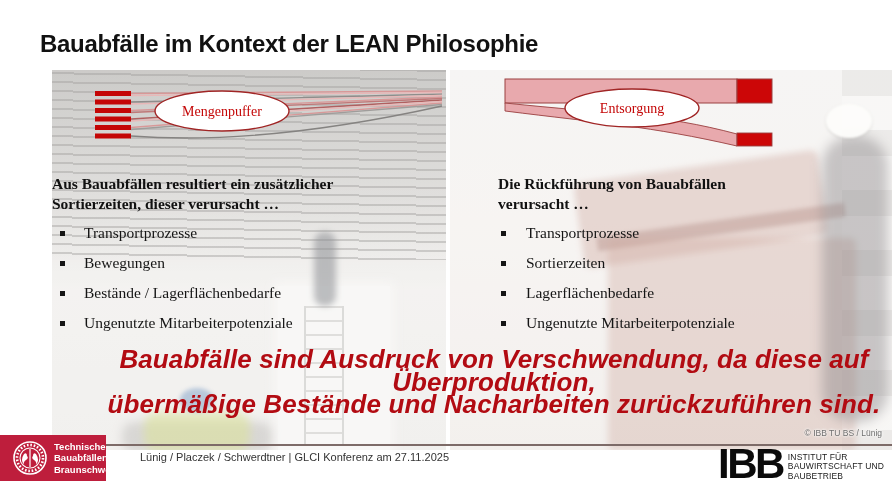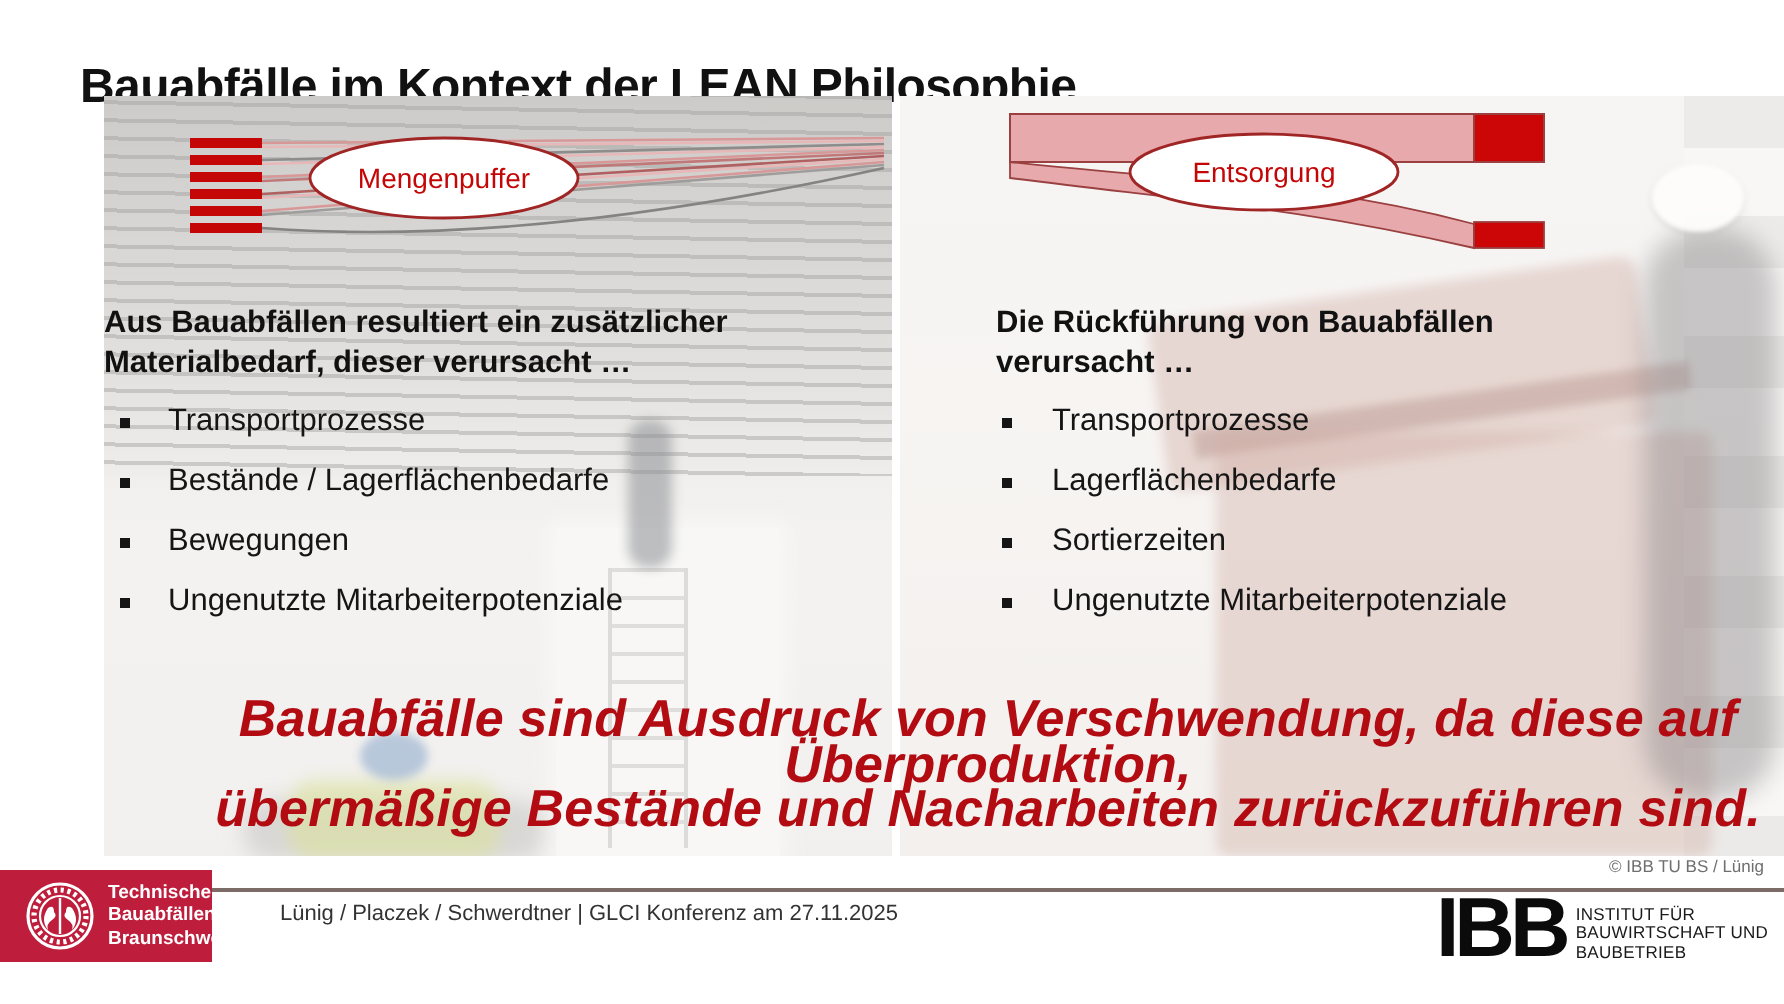--- a/index.html
+++ b/index.html
@@ -6,21 +6,21 @@
   .slide{
     position:relative;width:892px;height:502px;overflow:hidden;background:#fff;
     font-family:"Liberation Sans",sans-serif;
   }
   
   .title{
     position:absolute;left:40px;top:30px;margin:0;
     font-size:24px;font-weight:bold;color:#111;letter-spacing:-.3px;
   }
   
-  .panel{position:absolute;top:48px;height:380px;overflow:hidden;}
+  .panel{position:absolute;top:70px;height:380px;overflow:hidden;font-family:Liberation Serif, serif;}
   .panel-left{left:52px;width:394px;}
   .panel-right{left:450px;width:442px;}
   .photo{position:absolute;inset:0;}
   .photo .blob{position:absolute;}
   .panel-left .photo{background:linear-gradient(180deg,#d6d5d2 0%,#dedcd9 34%,#edebe8 58%,#e9e7e4 100%);}
   .panel-left .ceiling{
     left:0;top:0;width:100%;height:190px;
     background:
       repeating-linear-gradient(181deg, rgba(105,102,99,.45) 0 2px, rgba(235,233,230,0) 2px 9px),
       linear-gradient(180deg, rgba(140,138,134,.55), rgba(200,198,194,.08));
@@ -138,26 +138,26 @@
         <rect x="43" y="55" width="36" height="5"></rect>
         <rect x="43" y="63.5" width="36" height="5"></rect>
       </g>
       <ellipse cx="170" cy="41" rx="67" ry="20" fill="#ffffff" stroke="#a02525" stroke-width="1.4"></ellipse>
       <text class="flow-label" x="170" y="46" text-anchor="middle">Mengenpuffer</text>
     </svg>
 
     <div class="col-text">
       <p class="col-heading">
         <span>Aus Bauabfällen resultiert ein zusätzlicher</span><br>
-        <span>Materialbedarf, dieser verursacht …</span>
+        <span>Sortierzeiten, dieser verursacht …</span>
       </p>
       <ul class="bullets">
         <li><span class="bullet-sq"></span><span class="bl-text">Transportprozesse</span></li>
+        <li><span class="bullet-sq"></span><span class="bl-text">Bewegungen</span></li>
         <li><span class="bullet-sq"></span><span class="bl-text">Bestände / Lagerflächenbedarfe</span></li>
-        <li><span class="bullet-sq"></span><span class="bl-text">Bewegungen</span></li>
         <li><span class="bullet-sq"></span><span class="bl-text">Ungenutzte Mitarbeiterpotenziale</span></li>
       </ul>
     </div>
   </div>
 
   <div class="panel panel-right">
     <div class="photo">
       <div class="blob windows"></div>
       <div class="blob bin-lid"></div>
       <div class="blob bin-edge"></div>
@@ -178,22 +178,22 @@
       <text class="flow-label" x="182" y="43" text-anchor="middle">Entsorgung</text>
     </svg>
 
     <div class="col-text">
       <p class="col-heading">
         <span>Die Rückführung von Bauabfällen</span><br>
         <span>verursacht …</span>
       </p>
       <ul class="bullets">
         <li><span class="bullet-sq"></span><span class="bl-text">Transportprozesse</span></li>
+        <li><span class="bullet-sq"></span><span class="bl-text">Sortierzeiten</span></li>
         <li><span class="bullet-sq"></span><span class="bl-text">Lagerflächenbedarfe</span></li>
-        <li><span class="bullet-sq"></span><span class="bl-text">Sortierzeiten</span></li>
         <li><span class="bullet-sq"></span><span class="bl-text">Ungenutzte Mitarbeiterpotenziale</span></li>
       </ul>
     </div>
   </div>
 
   <div class="conclusion">
     <span>Bauabfälle sind Ausdruck von Verschwendung, da diese auf Überproduktion,</span>
     <span>übermäßige Bestände und Nacharbeiten zurückzuführen sind.</span>
   </div>
 

